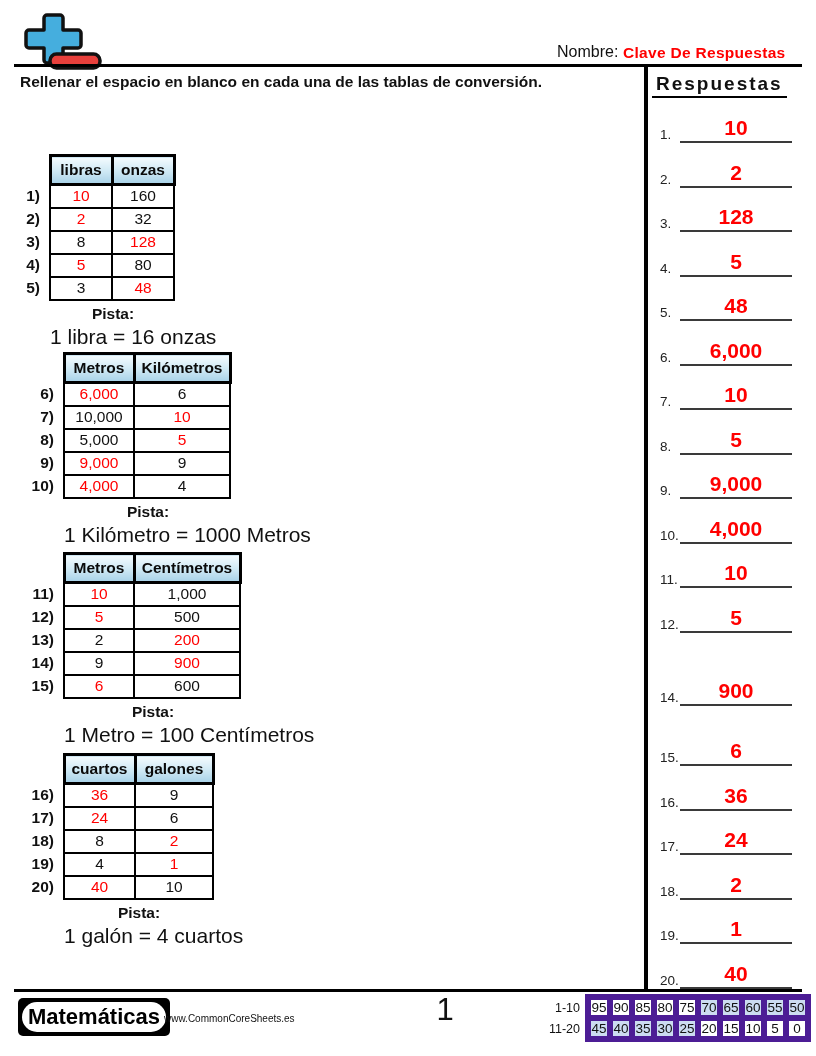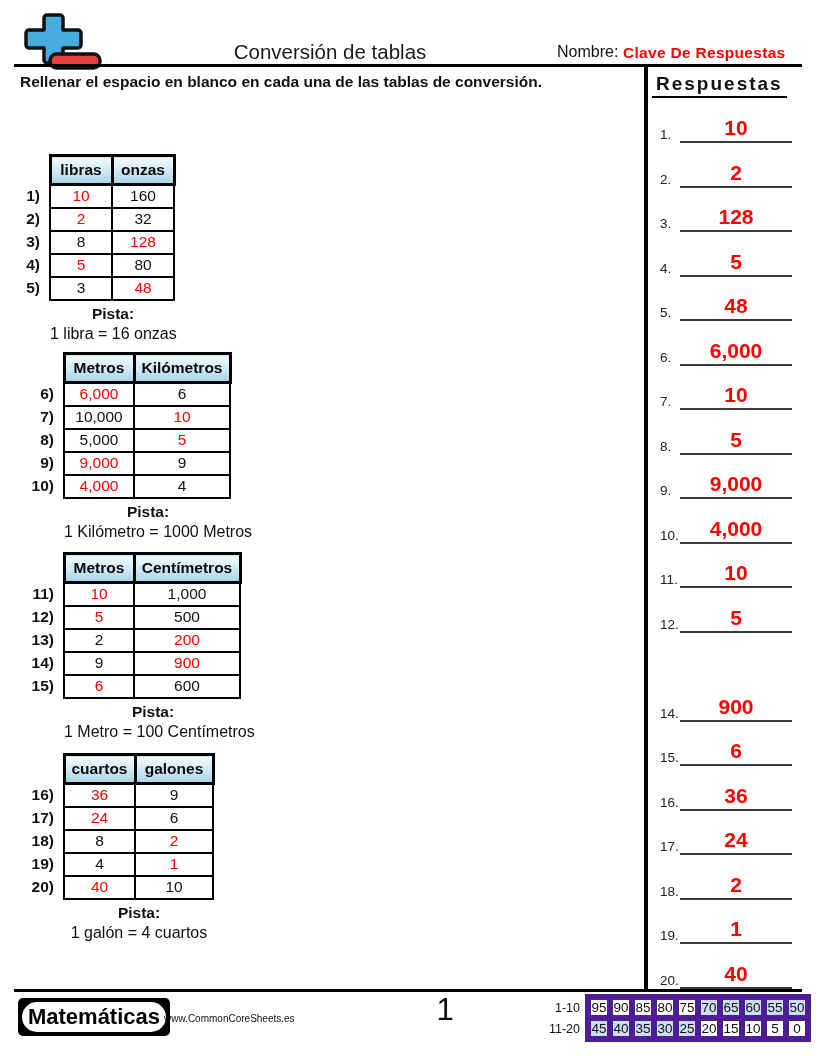--- a/index.html
+++ b/index.html
@@ -38,21 +38,21 @@
   .t2 .lbl, .t3 .lbl, .t4 .lbl { width:56px; }
   .t2 .c1 { width:70px; } .t2 .c2 { width:96px; }
   .t3 .c1 { width:70px; } .t3 .c2 { width:106px; }
   .t4 .c1 { width:70px; } .t4 .c2 { width:78px; }
   .hintwrap { text-align:center; }
   .w1 { margin-left:42px; width:126px; }
   .w2 { margin-left:56px; width:168px; }
   .w3 { margin-left:56px; width:178px; }
   .w4 { margin-left:56px; width:150px; }
   .hint-label { font-weight:bold; font-size:15.5px; margin-top:4px; }
-  .hint-text { font-size:16px; margin-top:2px; white-space:nowrap; }
+  .hint-text { font-size:21px; margin-top:2px; white-space:nowrap; }
 
   
   .ans-panel { position:absolute; left:652px; top:0; width:164px; height:1056px; }
   .ans-title-wrap { position:absolute; top:73px; width:100%; text-align:left; }
   .ans-title { font-weight:bold; font-size:19px; letter-spacing:2px;
                border-bottom:2.5px solid #000; padding:0 4px 2px; }
   .ans { position:absolute; left:0; width:164px; height:30px; }
   .ans-num { position:absolute; left:8px; bottom:1px; font-size:13.5px; color:#222; }
   .ans-val { position:absolute; left:28px; bottom:0; width:112px; text-align:center;
              border-bottom:2px solid #3a3a3a; font-weight:bold; font-size:21px;
@@ -80,21 +80,20 @@
 <body>
 
 <div class="sheet">
 
   <div class="logo">
     <svg width="88" height="58" viewBox="0 0 88 58">
       <path d="M31 3 h13 a3 3 0 0 1 3 3 v12 h15 a3 3 0 0 1 3 3 v12 a3 3 0 0 1 -3 3 h-15 v12 a3 3 0 0 1 -3 3 h-13 a3 3 0 0 1 -3 -3 v-12 h-15 a3 3 0 0 1 -3 -3 v-12 a3 3 0 0 1 3 -3 h15 v-12 a3 3 0 0 1 3 -3 z" fill="#45aede" stroke="#111" stroke-width="3.5" stroke-linejoin="round"></path>
       <rect x="34" y="42" width="50" height="14" rx="6.5" fill="#e8403c" stroke="#111" stroke-width="3.5"></rect>
     </svg>
   </div>
-  <div class="title">Conversión de tablas</div>
   <div class="nlabel">Nombre:</div>
   <div class="nvalue">Clave De Respuestas</div>
   <div class="hline"></div>
   <div class="instruction">Rellenar el espacio en blanco en cada una de las tablas de conversión.</div>
   <div class="vline"></div>
 
   <div class="block" id="b1">
     <table class="cctable t1">
       <tbody>
           <tr>
@@ -303,21 +302,21 @@
       <span class="ans-val">4,000</span>
     </div>
     <div class="ans" style="top:558px">
       <span class="ans-num">11.</span>
       <span class="ans-val">10</span>
     </div>
     <div class="ans" style="top:603px">
       <span class="ans-num">12.</span>
       <span class="ans-val">5</span>
     </div>
-    <div class="ans" style="top:692px">
+    <div class="ans" style="top:676px">
       <span class="ans-num">14.</span>
       <span class="ans-val">900</span>
     </div>
     <div class="ans" style="top:736px">
       <span class="ans-num">15.</span>
       <span class="ans-val">6</span>
     </div>
     <div class="ans" style="top:781px">
       <span class="ans-num">16.</span>
       <span class="ans-val">36</span>

